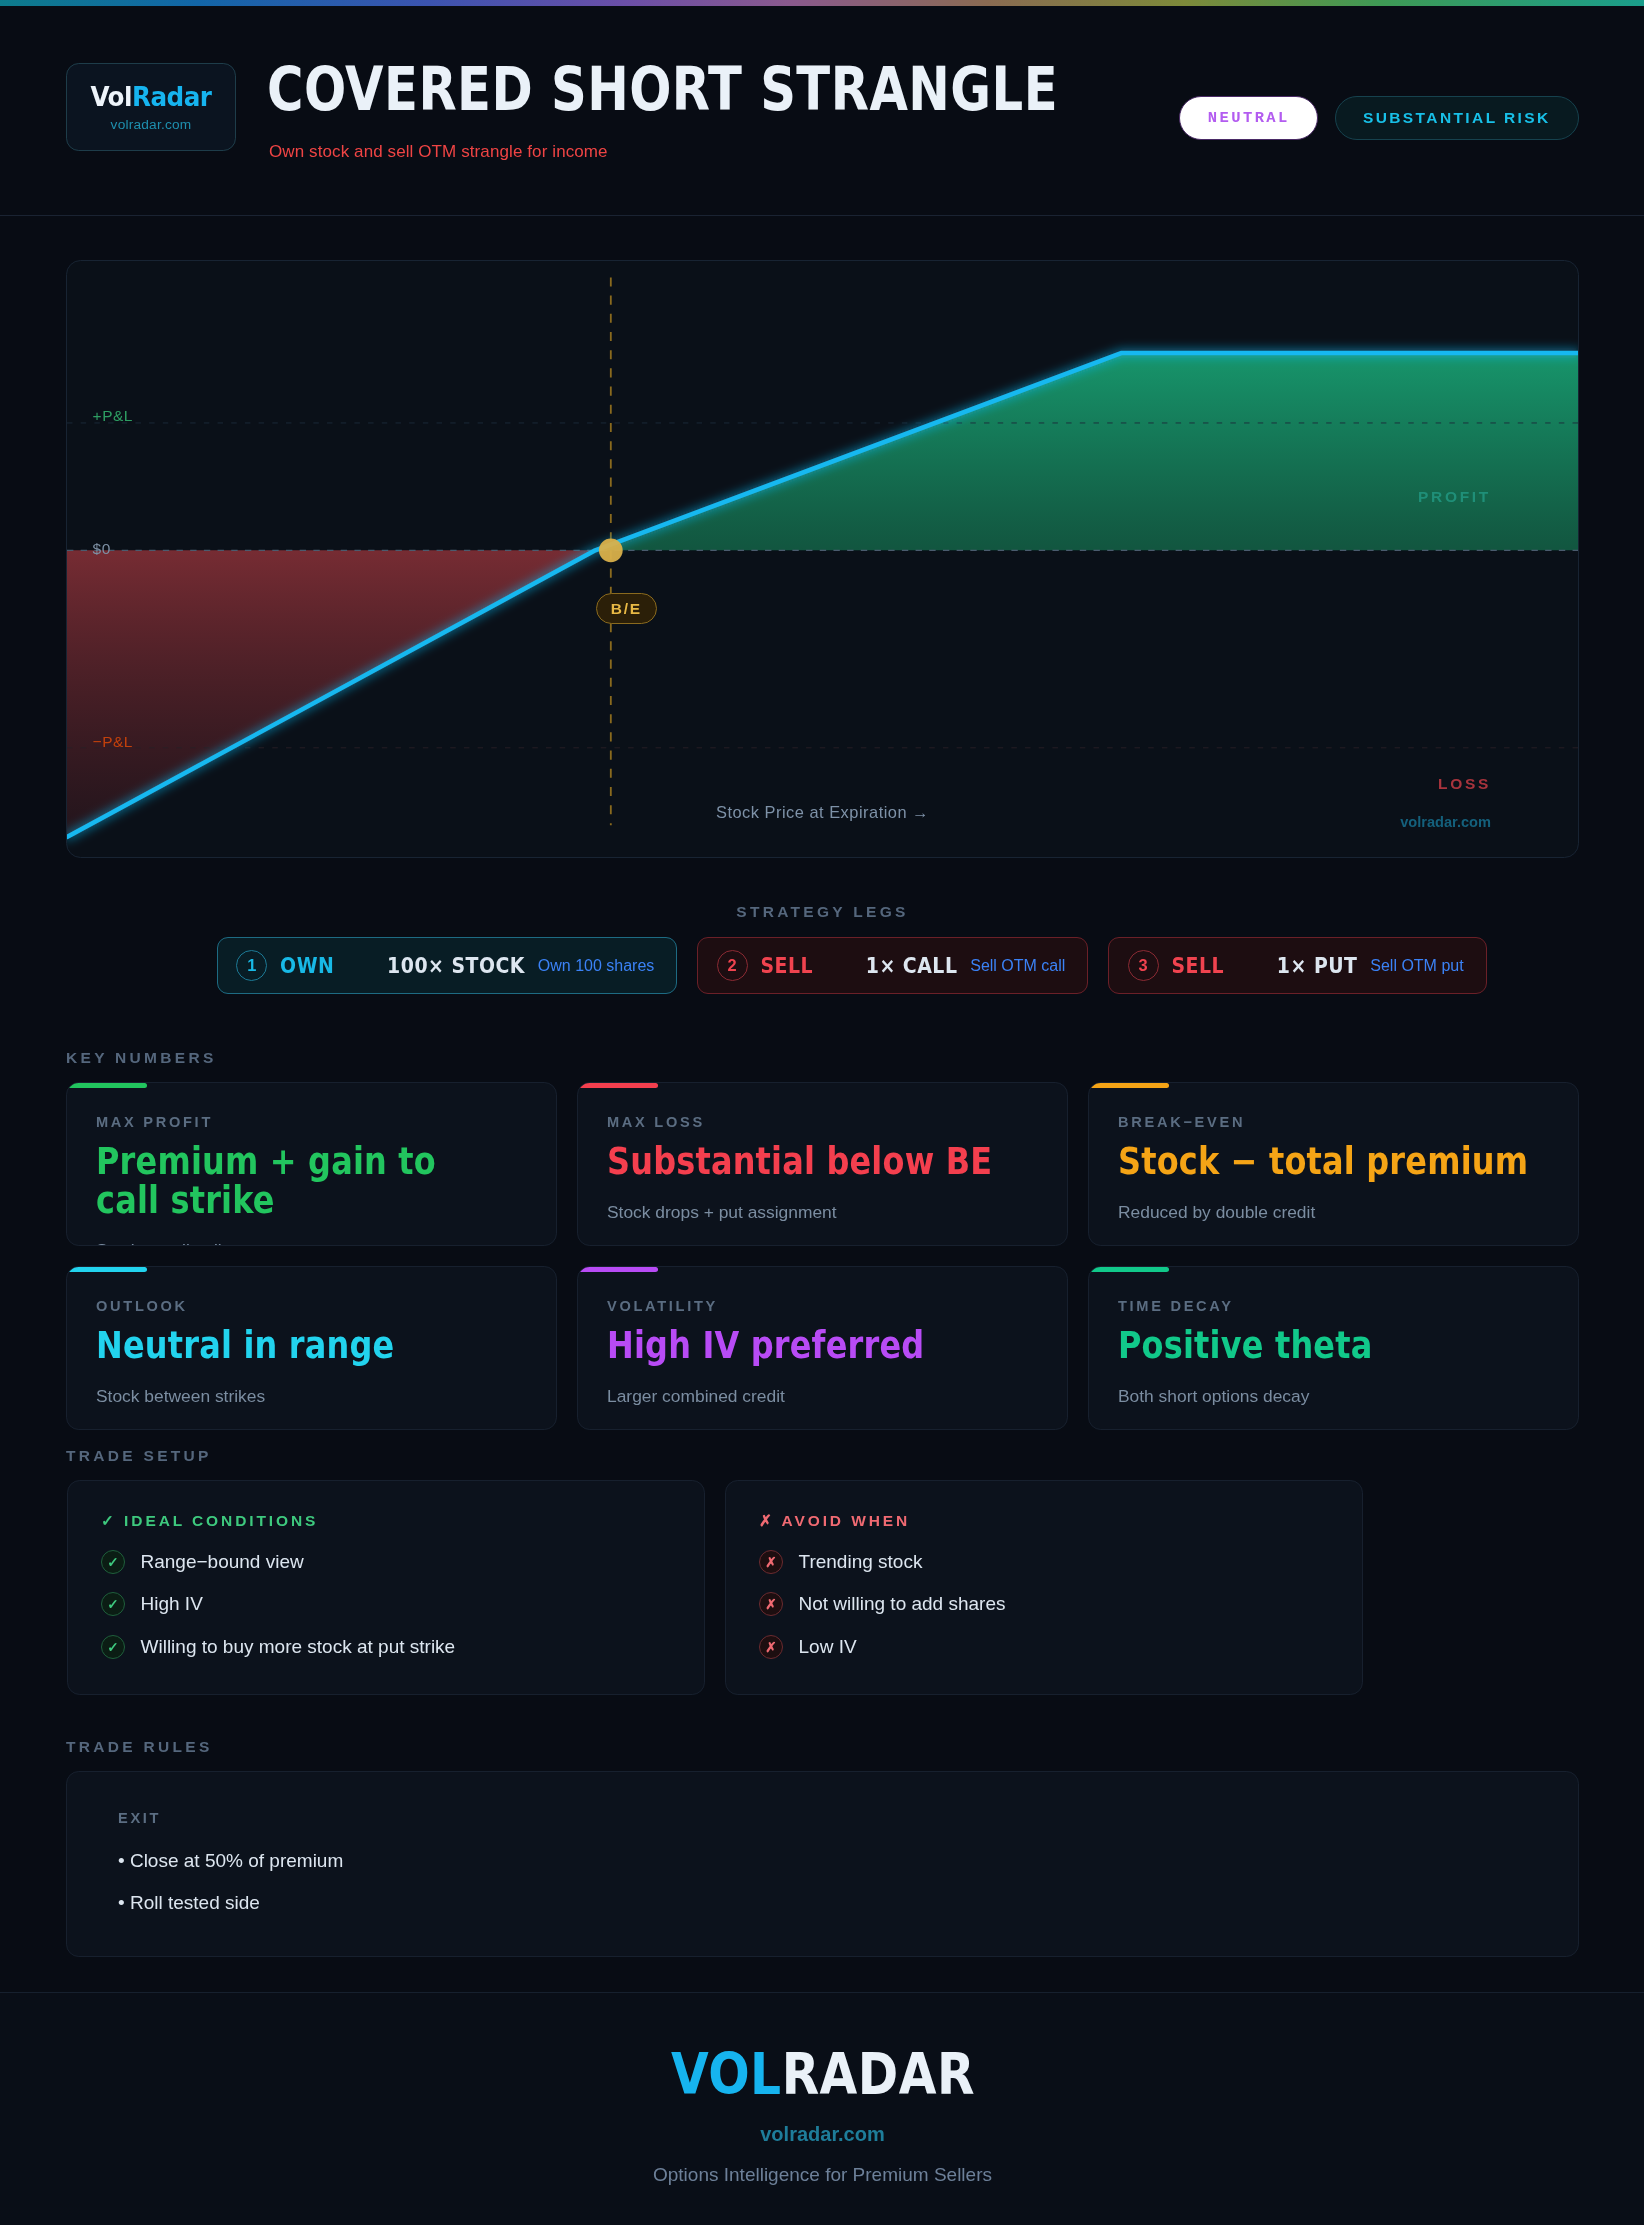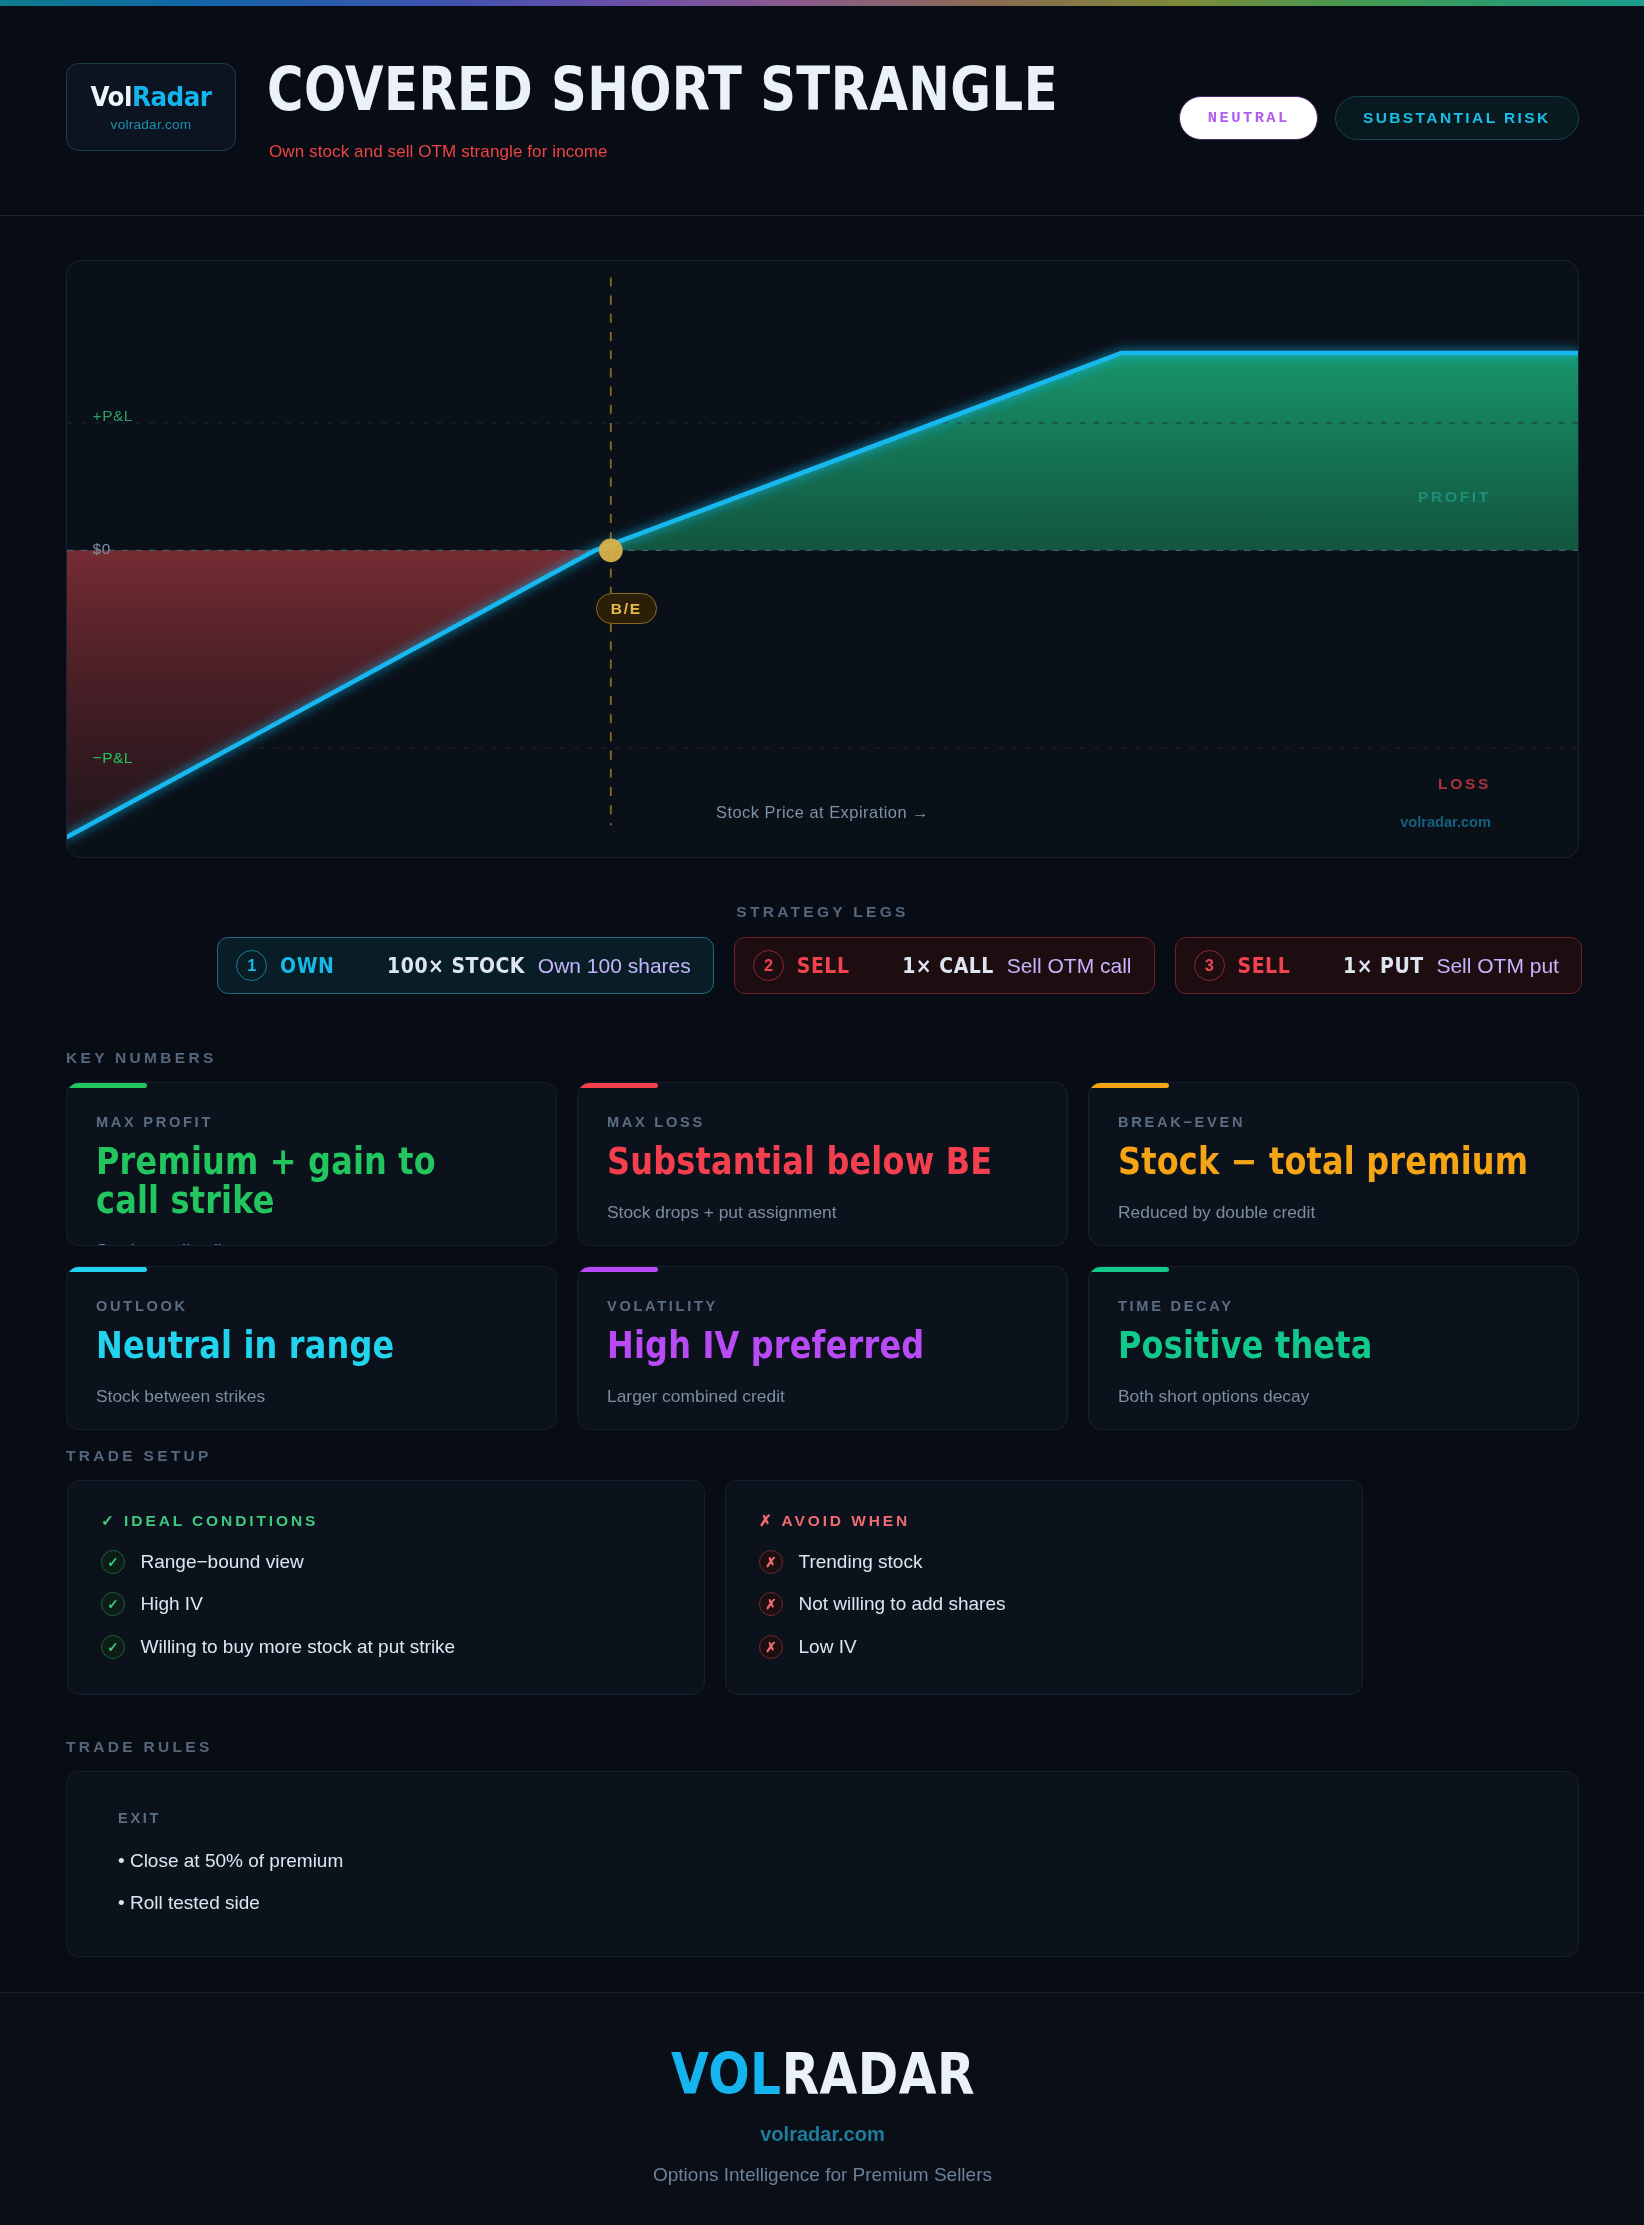--- a/index.html
+++ b/index.html
@@ -69,21 +69,21 @@
     position: absolute; left: 66px; top: 260px;
     width: 1513px; height: 598px;
     border: 0.9px solid #182433; border-radius: 14.6px;
     background: #0a1018; overflow: hidden;
   }
   .chart-svg { position: absolute; inset: 0; width: 100%; height: 100%; }
 
   .axlabel { position: absolute; font-size: 15.5px; letter-spacing: 0.5px; }
   .ax-pos  { left: 25.6px; top: 146px; color: #2e9e63; }
   .ax-zero { left: 25.6px; top: 279px; color: #7d8fa3; }
-  .ax-neg  { left: 25.6px; top: 488px; color: #22c55e; text-align: center; }
+  .ax-neg  { left: 25.6px; top: 472px; color: #c2410c; text-align: center; }
   .ax-x    {
     left: 0; right: 0; top: 542px; text-align: center;
     color: #7e92a8; font-size: 16.4px;
   }
   .tag-profit {
     position: absolute; right: 87px; top: 227px;
     color: #1f8f78; font-size: 15.5px; font-weight: 700; letter-spacing: 2.7px;
   }
   .tag-loss {
     position: absolute; right: 87px; top: 514px;
@@ -129,21 +129,21 @@
   .leg-act {
     font-family: "DejaVu Sans Condensed", "Liberation Sans Narrow", "Liberation Sans", sans-serif;
     font-weight: 700; font-size: 21px; letter-spacing: 0.5px;
   }
   .leg.buy  .leg-act { color: #18b9e6; }
   .leg.sell .leg-act { color: #f0434f; }
   .leg-qty {
     font-family: "DejaVu Sans Condensed", "Liberation Sans Narrow", "Liberation Sans", sans-serif;
     font-weight: 700; font-size: 21px; color: #dde6f0; letter-spacing: 0.5px; margin-left: 40px;
   }
-  .leg-note { font-size: 21px; color: #c4b5fd; }
+  .leg-note { font-size: 16px; color: #3b82f6; }
 
   
   .kn-grid {
     position: absolute; left: 66px; top: 1082px;
     width: 1513px; display: grid;
     grid-template-columns: repeat(3, 1fr); gap: 20px;
   }
   .kn-card {
     position: relative; height: 164px; border-radius: 12.8px;
     background: #0c121c; border: 0.9px solid #17202e;

